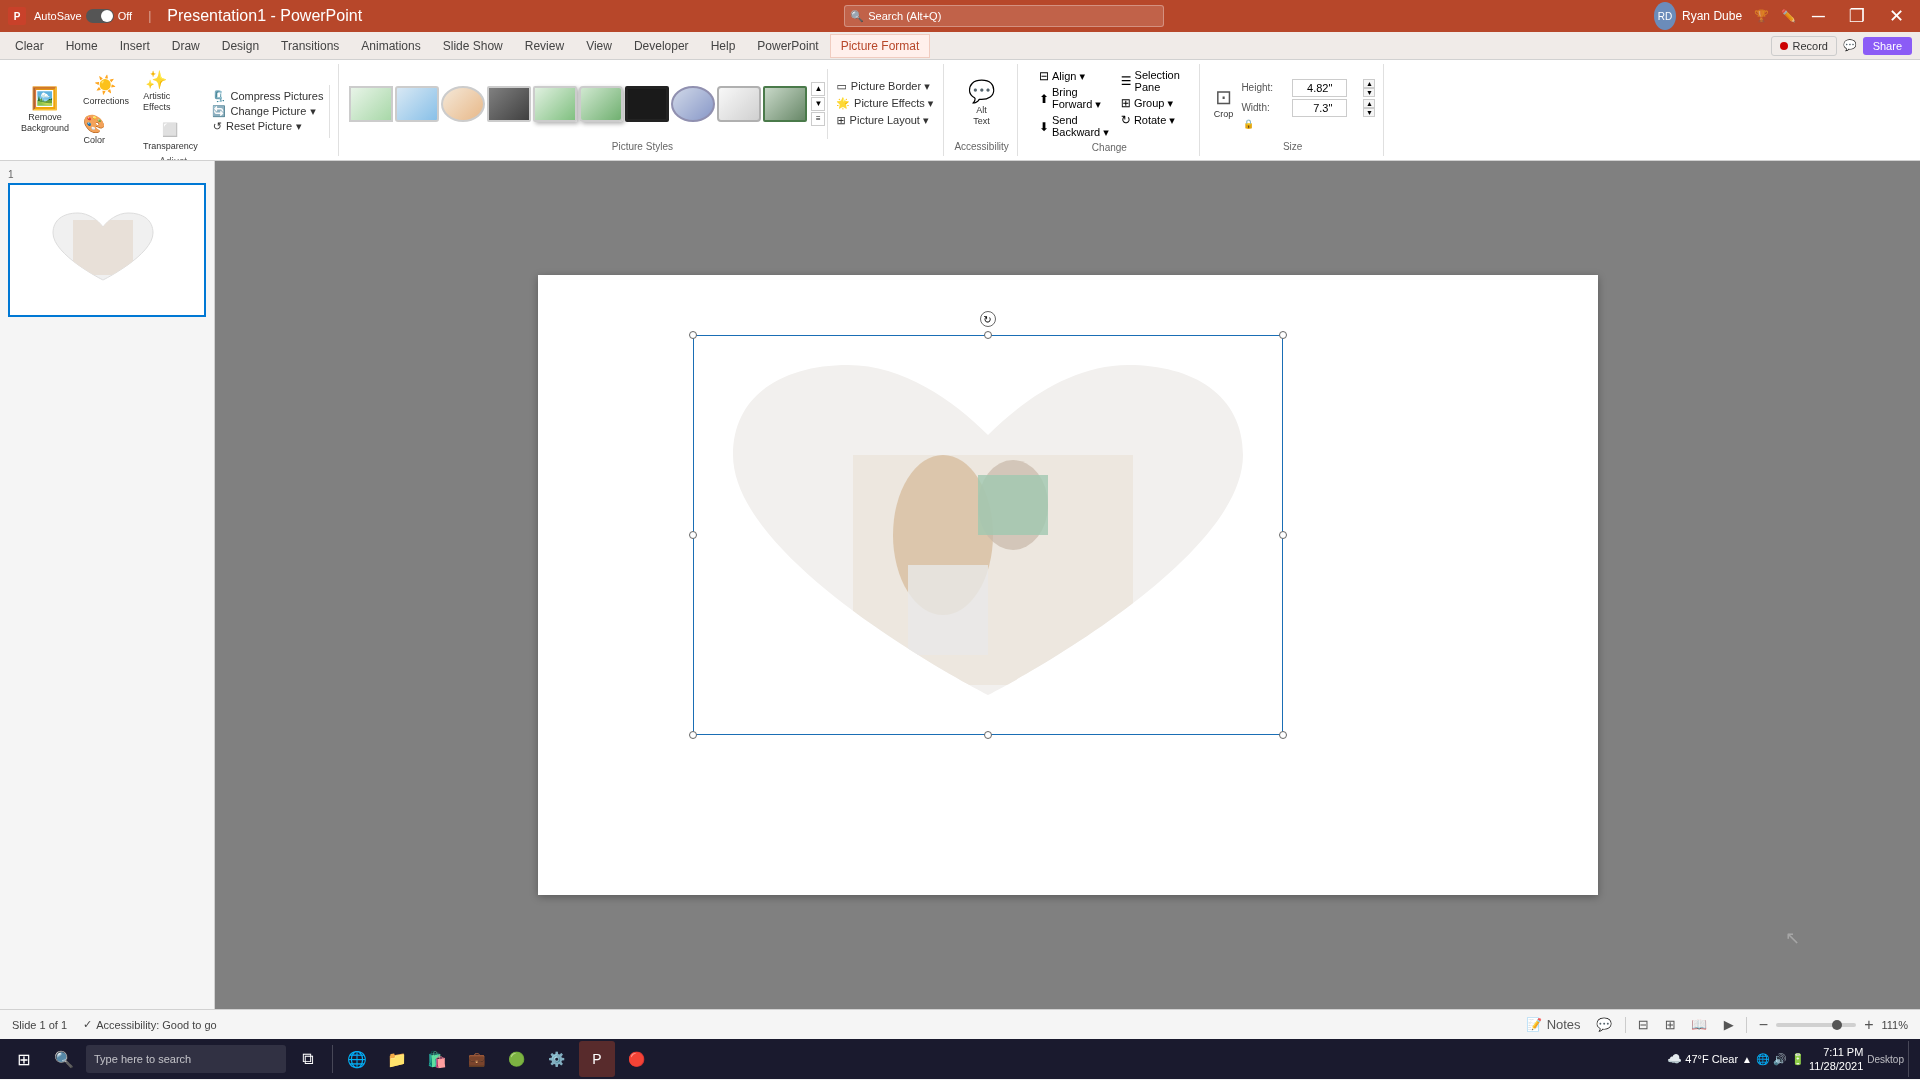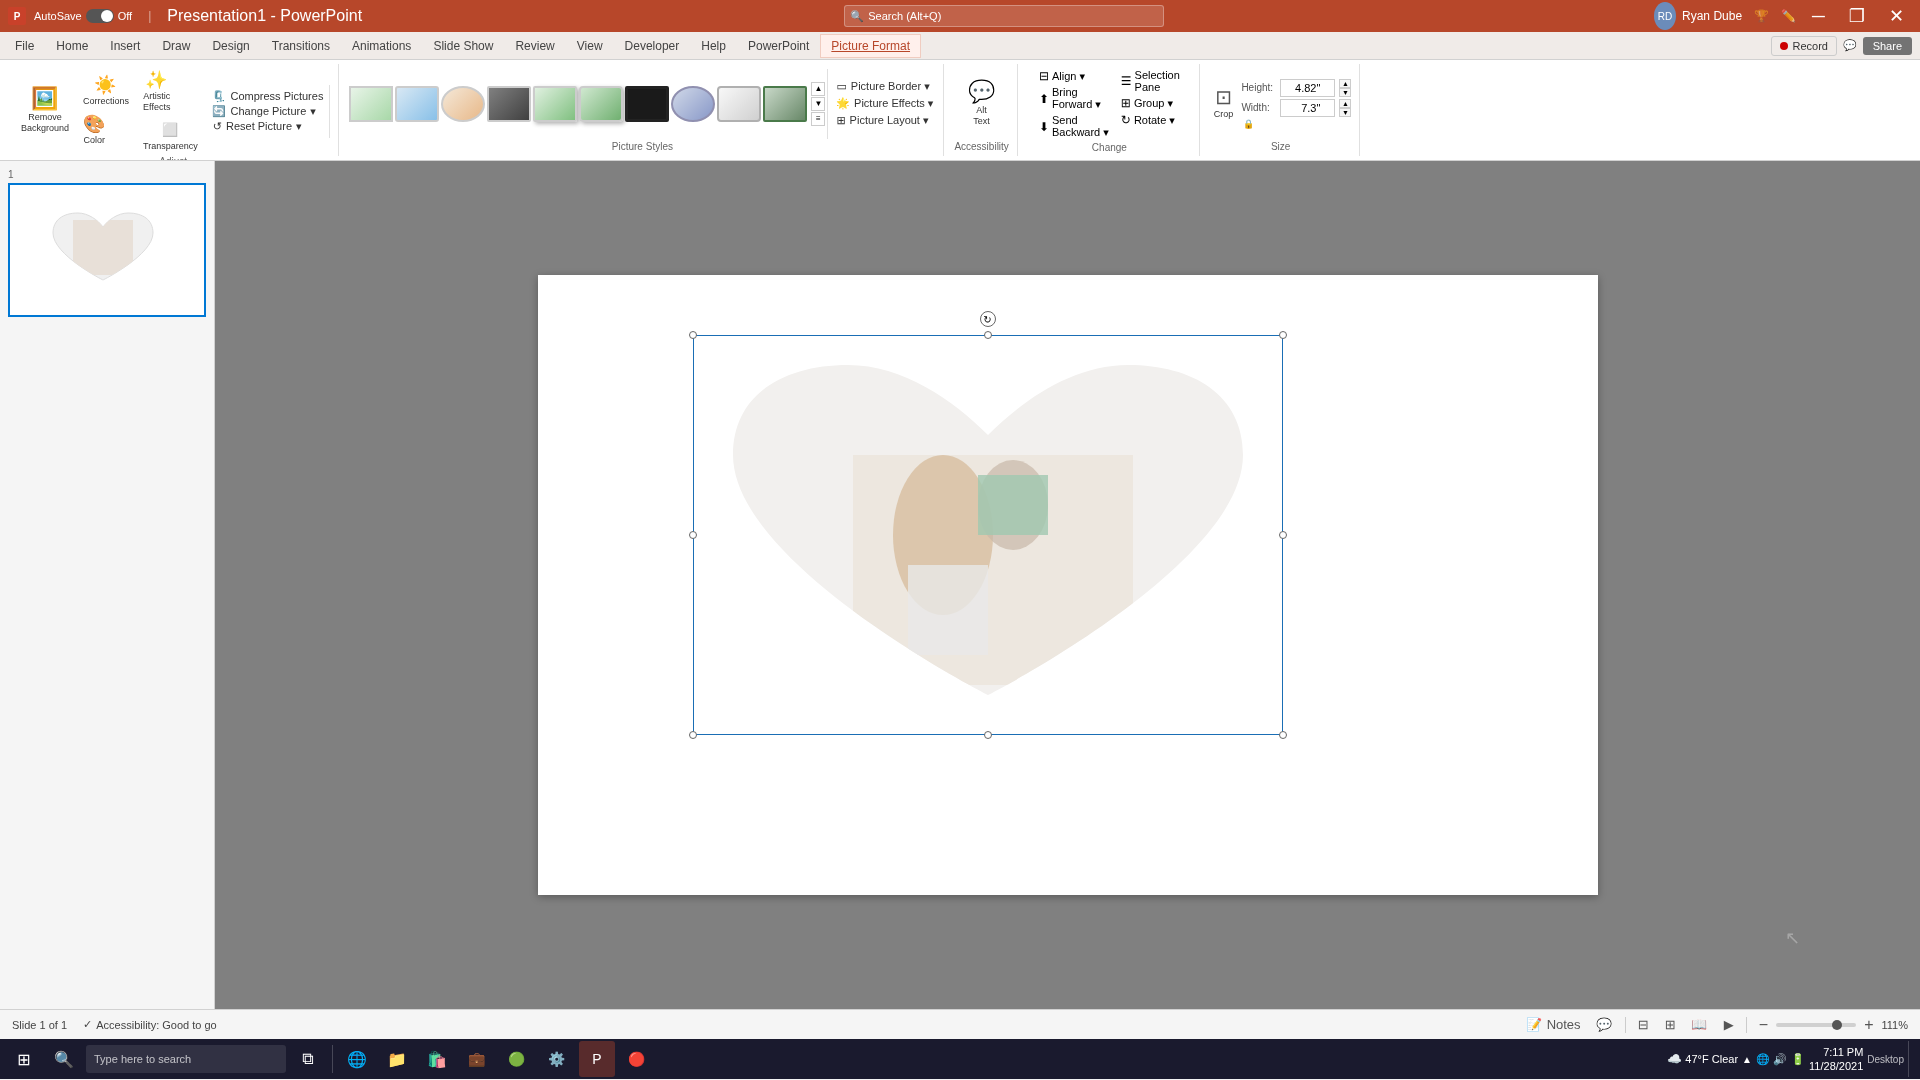--- a/index.html
+++ b/index.html
@@ -24,46 +24,46 @@
     .toggle-switch { width: 28px; height: 14px; background: #555; border-radius: 7px; position: relative; cursor: pointer; }
     .toggle-knob { width: 12px; height: 12px; background: white; border-radius: 50%; position: absolute; top: 1px; right: 1px; }
     #search-bar { width: 320px; height: 22px; background: rgba(255,255,255,0.15); border: 1px solid rgba(255,255,255,0.3); border-radius: 3px; display: flex; align-items: center; padding: 0 6px; gap: 4px; color: white; font-size: 11px; }
     #user-area { display: flex; align-items: center; gap: 6px; }
     .user-avatar { width: 22px; height: 28px; border-radius: 50%; background: #6b8cba; display: flex; align-items: center; justify-content: center; font-size: 10px; color: white; margin-left: 9px; }
 
     
     #ribbon { background: #ffffff; border-bottom: 1px solid #d1d1d1; }
     #tabs { display: flex; align-items: center; height: 28px; background: #f0ebe8; padding-left: 4px; border-bottom: 1px solid #d1d1d1; }
     .tab { padding: 4px 10px; font-size: 12px; cursor: pointer; color: #444; border: 1px solid transparent; }
-    .tab.active { background: white; color: #b7472a; border-color: #d1d1d1; border-bottom-color: white; margin-bottom: -1px; font-weight: 500; text-decoration: underline; }
+    .tab.active { background: white; color: #b7472a; border-color: #d1d1d1; border-bottom-color: white; margin-bottom: -1px; font-weight: 500; }
     .tab.picture-format { color: #b7472a; background: #fff0ec; border: 1px solid #f0ccc0; }
 
     #ribbon-content { display: flex; align-items: stretch; padding: 4px 8px; gap: 2px; height: 100px; overflow: hidden; }
     .ribbon-group { display: flex; flex-direction: column; align-items: center; border-right: 1px solid #e0e0e0; padding: 4px 8px; min-width: 60px; }
     .ribbon-group-inner { display: flex; gap: 4px; align-items: center; flex: 1; }
     .ribbon-group-label { font-size: 10px; color: #666; margin-top: 2px; text-align: center; }
     .ribbon-btn { display: flex; flex-direction: column; align-items: center; cursor: pointer; padding: 2px 4px; border-radius: 2px; border: 1px solid transparent; min-width: 44px; }
     .ribbon-btn-icon { font-size: 22px; line-height: 1; color: #555; }
     .ribbon-btn-label { font-size: 9px; color: #333; text-align: center; margin-top: 2px; line-height: 1.2; }
 
     
     .picture-styles-group { flex: 0 0 auto; }
     .gallery-row { display: flex; gap: 2px; align-items: center; }
     .style-thumb { width: 44px; height: 36px; border: 2px solid #ccc; border-radius: 2px; cursor: pointer; display: flex; align-items: center; justify-content: center; overflow: hidden; position: relative; }
     .gallery-scroll { display: flex; flex-direction: column; gap: 1px; margin-left: 2px; }
     .gallery-scroll-btn { width: 14px; height: 14px; border: 1px solid #ccc; background: white; cursor: pointer; display: flex; align-items: center; justify-content: center; font-size: 8px; }
 
     
     #record-btn { background: none; border: 1px solid #ccc; border-radius: 3px; padding: 3px 8px; cursor: pointer; display: flex; align-items: center; gap: 4px; color: #333; font-size: 11px; }
     .record-circle { width: 8px; height: 8px; background: #c00; border-radius: 50%; }
-    #share-btn { background: #737373; color: white; border: none; border-radius: 3px; padding: 3px 10px; cursor: pointer; font-size: 11px; }
+    #share-btn { background: #8b5cf6; color: white; border: none; border-radius: 3px; padding: 3px 10px; cursor: pointer; font-size: 11px; }
 
     
     .size-input-group { display: flex; flex-direction: column; gap: 2px; }
-    .size-input-row { display: flex; align-items: center; gap: 4px; }
+    .size-input-row { display: flex; align-items: center; gap: 16px; }
     .size-label { font-size: 10px; color: #555; width: 35px; }
     .size-input { width: 55px; height: 18px; border: 1px solid #ccc; font-size: 11px; text-align: right; padding: 0 14px 0 2px; }
     .size-spinner { display: flex; flex-direction: column; }
     .spin-btn { width: 12px; height: 9px; border: 1px solid #ccc; background: #f5f5f5; cursor: pointer; display: flex; align-items: center; justify-content: center; font-size: 7px; }
 
     
     #main { display: flex; height: calc(1080px - 32px - 130px - 30px); }
 
     
     #slide-panel { width: 215px; background: #f5f5f5; border-right: 1px solid #d1d1d1; padding: 8px; overflow-y: auto; }
@@ -166,21 +166,21 @@
     <span style="color:rgba(255,255,255,0.5);margin:0 4px;">🏆</span>
     <span style="color:rgba(255,255,255,0.7);">✏️</span>
     <button class="title-btn">─</button>
     <button class="title-btn">❐</button>
     <button class="title-btn">✕</button>
   </div>
 </div>
 
 <div id="ribbon">
   <div id="tabs">
-    <div class="tab">File</div>
+    <div class="tab">Clear</div>
     <div class="tab">Home</div>
     <div class="tab">Insert</div>
     <div class="tab">Draw</div>
     <div class="tab">Design</div>
     <div class="tab">Transitions</div>
     <div class="tab">Animations</div>
     <div class="tab">Slide Show</div>
     <div class="tab">Review</div>
     <div class="tab">View</div>
     <div class="tab">Developer</div>

